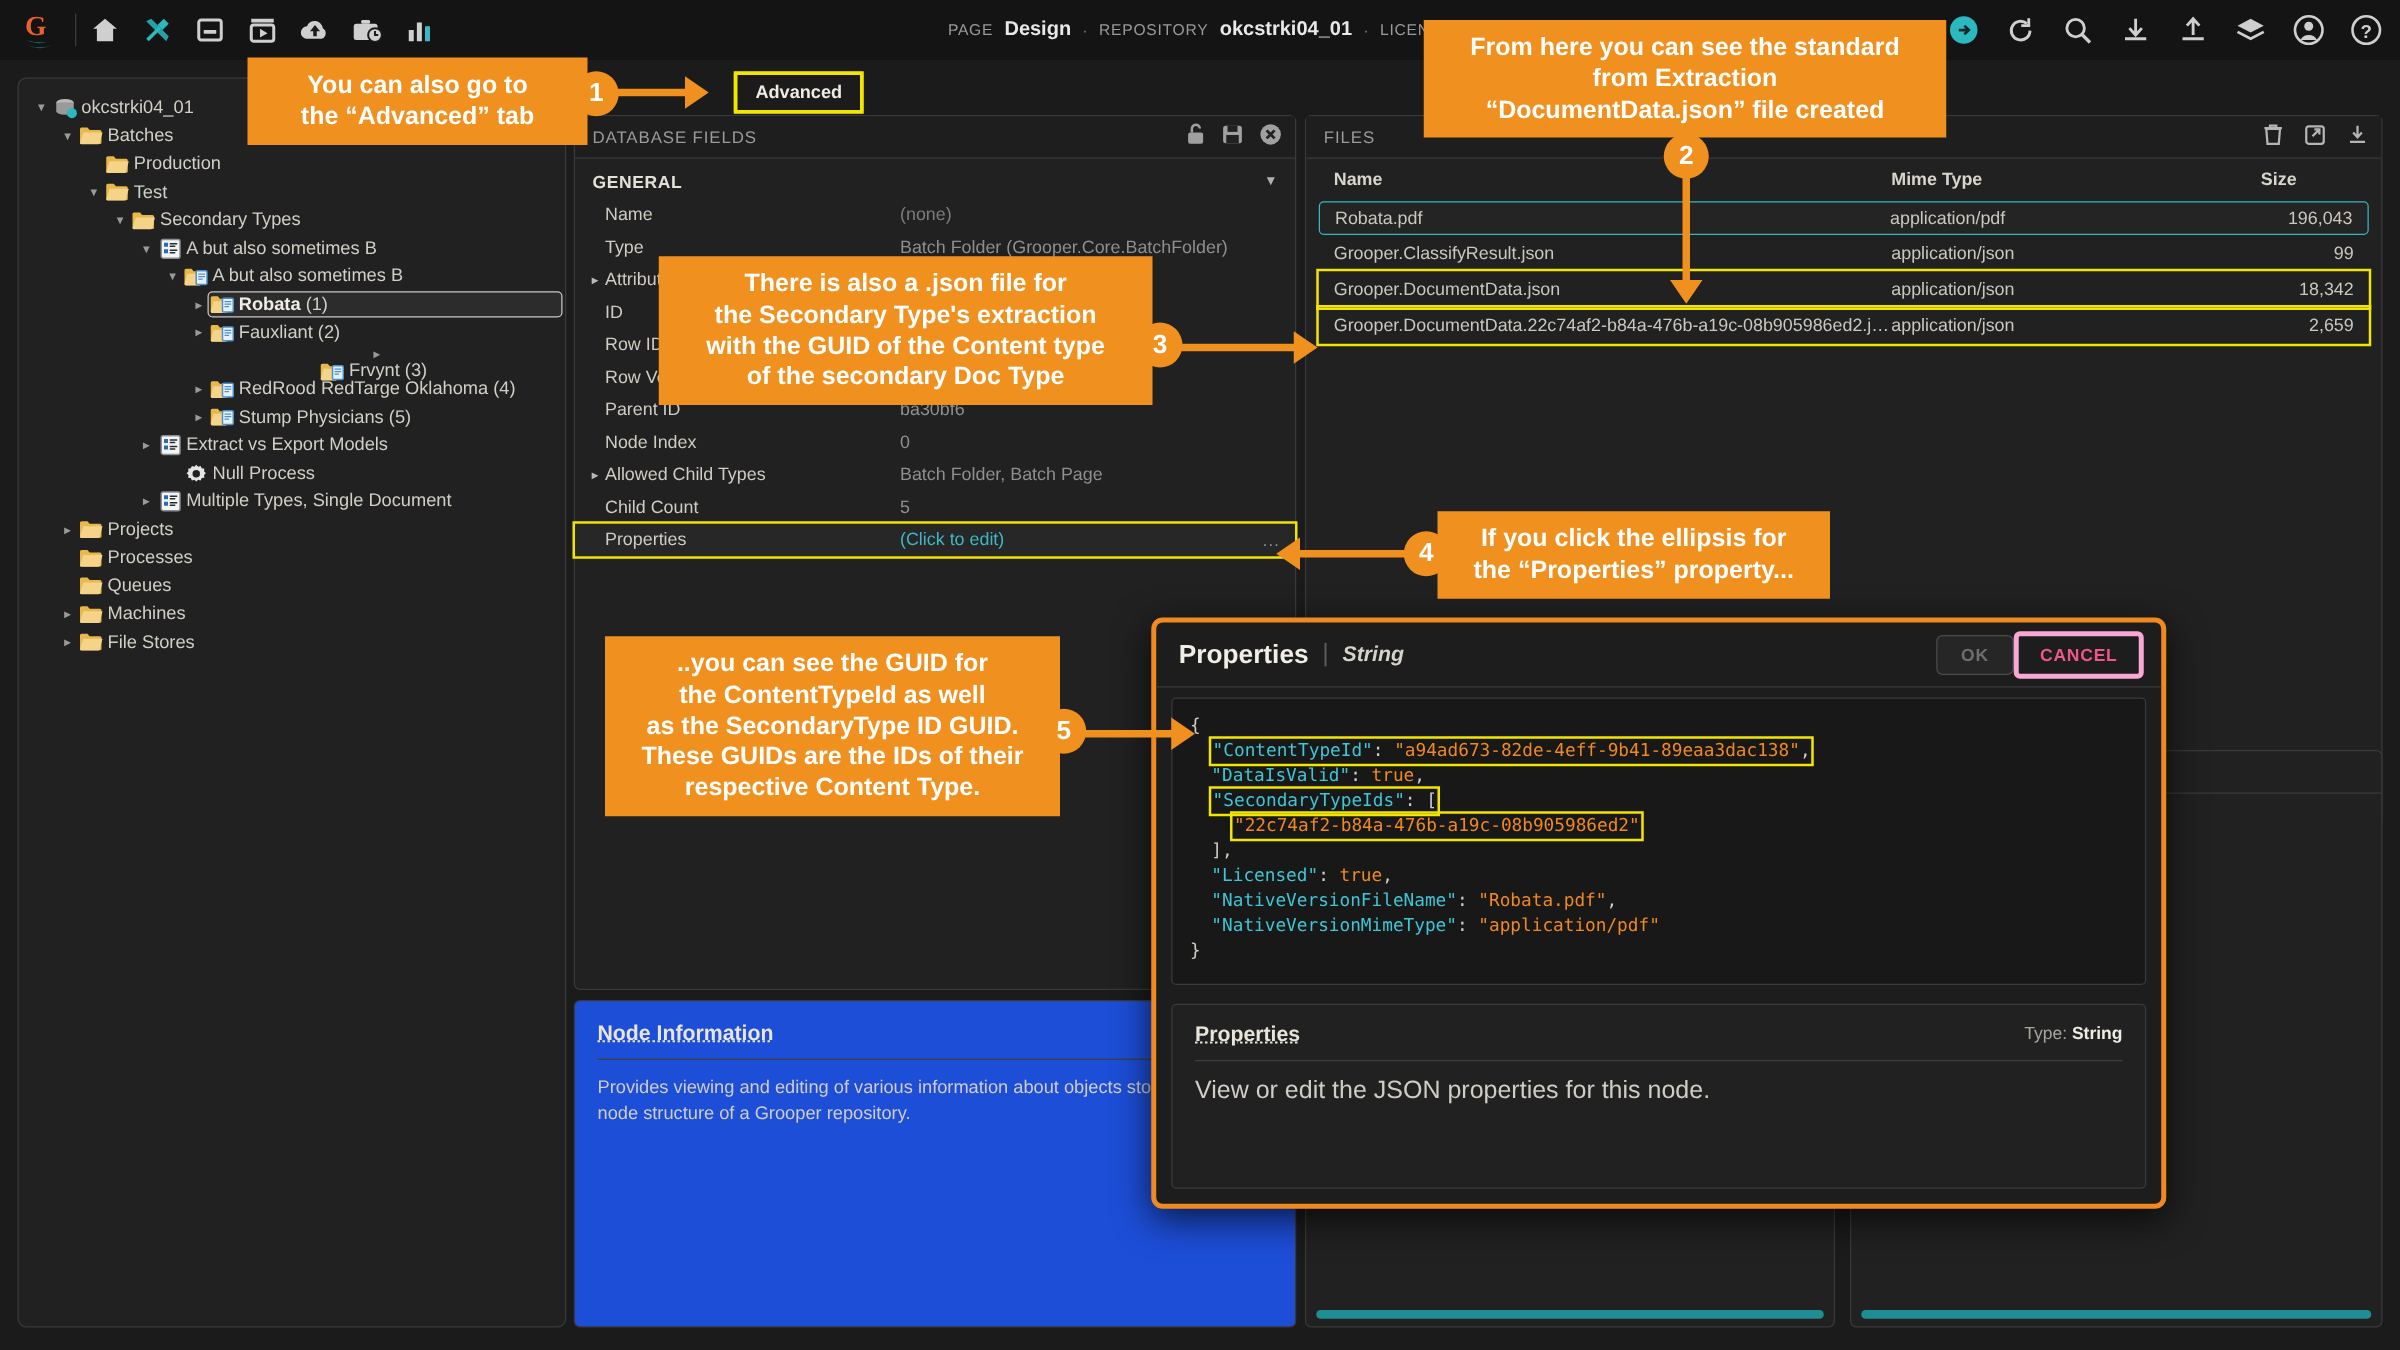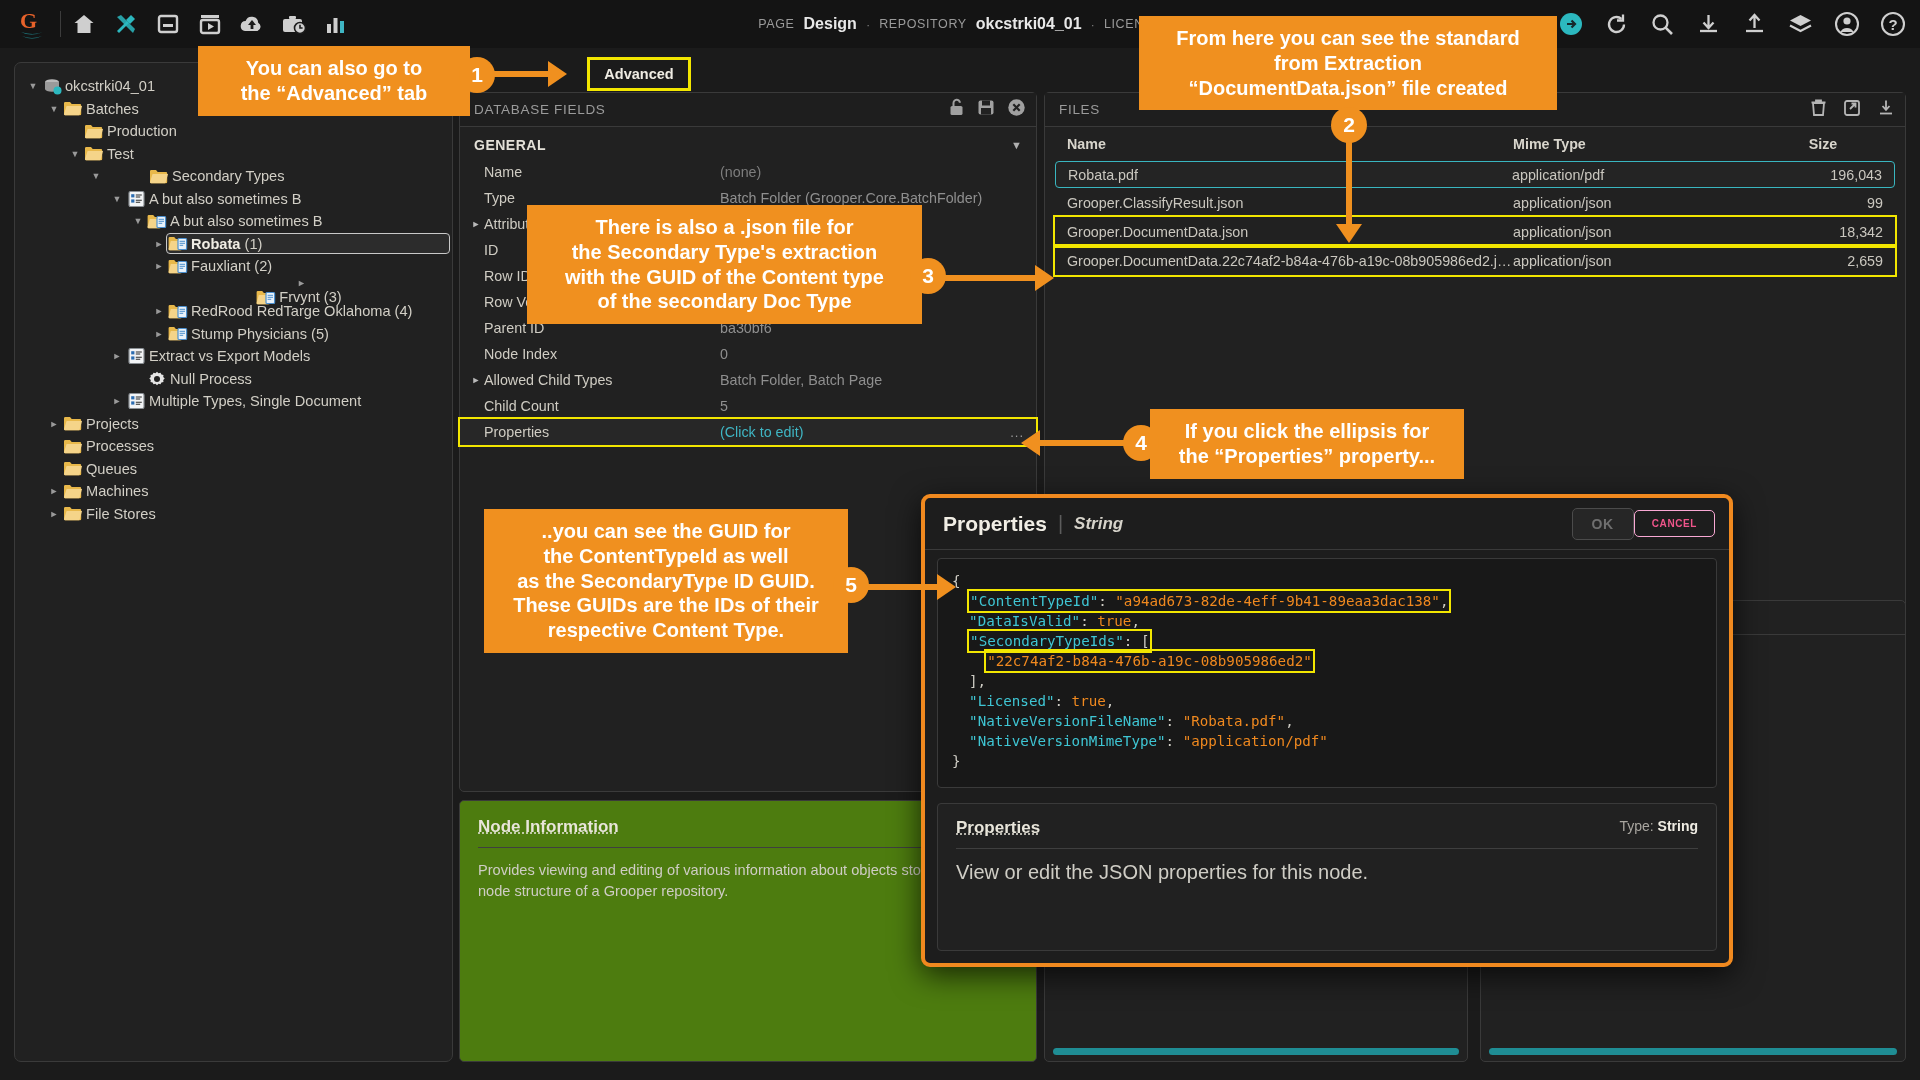--- a/index.html
+++ b/index.html
@@ -71,21 +71,21 @@
   .field-name { color: #cfccc3; width: 236px; flex: none; }
   .field-value { color: #8f8f8f; flex: 1; }
   .field-value.dim { color: #7d7d7d; }
   .field-value.link { color: #3fb6c4; }
   .field-row.hl { outline: 2px solid #f2e600; background: #272727; margin-left: 0; }
   .ellipsis { color: #9b9b9b; padding-right: 12px; letter-spacing: 1px; font-size: 13px; }
 
   
   .nodeinfo {
     position: absolute; left: 459px; top: 800px; width: 578px; height: 262px;
-    background: #4d7c0f; border: 1px solid #3a3a3a; border-radius: 5px; padding: 16px 18px;
+    background: #1d4ed8; border: 1px solid #3a3a3a; border-radius: 5px; padding: 16px 18px;
   }
   .ni-title { color: #e8e5da; font-size: 17px; font-weight: bold; text-decoration: underline; text-decoration-style: dotted; padding-bottom: 8px; }
   .ni-hr { height:1px; background:#3f3f3f; margin: 2px 0 12px 0; }
   .ni-body { color: #cfcdc5; font-size: 14.6px; line-height: 1.45; }
 
   
   .files-panel {
     position: absolute; left: 1044px; top: 92px; width: 862px; height: 570px;
     background: #212121; border: 1px solid #3a3a3a; border-radius: 5px;
   }
@@ -115,21 +115,21 @@
     position: absolute; left: 921px; top: 494px; width: 812px; height: 473px;
     background: #1d1d1d; border: 4px solid #f0891f; border-radius: 9px; z-index: 40;
     box-shadow: 0 8px 30px rgba(0,0,0,.7);
   }
   .modal-head { height: 52px; display: flex; align-items: center; padding: 0 14px 0 18px; border-bottom: 1px solid #3a3a3a; }
   .modal-title { color: #f1eee5; font-size: 21px; font-weight: bold; }
   .modal-sep { color: #5c5c5c; font-size: 20px; margin: 0 11px; }
   .modal-sub { color: #d6d3ca; font-size: 17px; font-style: italic; font-weight: bold; }
   .modal-btns { margin-left: auto; display: flex; align-items: center; }
   .btn-ok { color: #6f6f6f; font-size: 14px; font-weight: bold; border: 1px solid #4b4b4b; border-radius: 5px; padding: 7px 19px; background: #262626; letter-spacing: .6px; }
-  .btn-cancel { color: #f0558b; font-size: 10px; font-weight: bold; border: 1px solid #f9a8d4; border-radius: 5px; padding: 7px 17px; background: transparent; letter-spacing: .6px; cursor: pointer; }
+  .btn-cancel { color: #f0558b; font-size: 14px; font-weight: bold; border: 4px solid #f9a8d4; border-radius: 5px; padding: 7px 17px; background: transparent; letter-spacing: .6px; cursor: pointer; }
   .json-box {
     position: absolute; left: 12px; top: 60px; right: 12px; height: 230px;
     background: #181818; border: 1px solid #3a3a3a; border-radius: 4px;
     padding: 12px 14px; overflow: hidden;
   }
   .jline { font-family: "DejaVu Sans Mono", "Liberation Mono", monospace; font-size: 14.2px; line-height: 20px; white-space: pre; }
   .jkey { color: #3fc6d4; }
   .jstr { color: #f0891f; }
   .jbool { color: #f0891f; }
   .jpunct { color: #cfcdc5; }
@@ -337,21 +337,21 @@
           <span class="tlabel-wrap">
             <span class="ticon">
               <svg width="20" height="17" viewBox="0 0 20 17">
                 <path d="M1 3.2 a1.2 1.2 0 0 1 1.2 -1.2 H7 l1.7 2 H17 a1.2 1.2 0 0 1 1.2 1.2 V14 a1.2 1.2 0 0 1 -1.2 1.2 H2.2 A1.2 1.2 0 0 1 1 14 Z" fill="#e8b84a"></path>
                 <path d="M3.6 6 H19 l-2.3 8.6 a1 1 0 0 1 -1 .7 H2.2 a1.2 1.2 0 0 1 -1.2 -1.2 Z" fill="#f5d489"></path>
               </svg>
             </span>
             <span class="tlabel">Test</span>
           </span>
         </div>
-        <div class="trow" style="padding-left: 73px; gap: 44px;">
+        <div class="trow" style="padding-left: 73px;">
           <span class="caret open"></span>
           <span class="tlabel-wrap">
             <span class="ticon">
               <svg width="20" height="17" viewBox="0 0 20 17">
                 <path d="M1 3.2 a1.2 1.2 0 0 1 1.2 -1.2 H7 l1.7 2 H17 a1.2 1.2 0 0 1 1.2 1.2 V14 a1.2 1.2 0 0 1 -1.2 1.2 H2.2 A1.2 1.2 0 0 1 1 14 Z" fill="#e8b84a"></path>
                 <path d="M3.6 6 H19 l-2.3 8.6 a1 1 0 0 1 -1 .7 H2.2 a1.2 1.2 0 0 1 -1.2 -1.2 Z" fill="#f5d489"></path>
               </svg>
             </span>
             <span class="tlabel">Secondary Types</span>
           </span>

